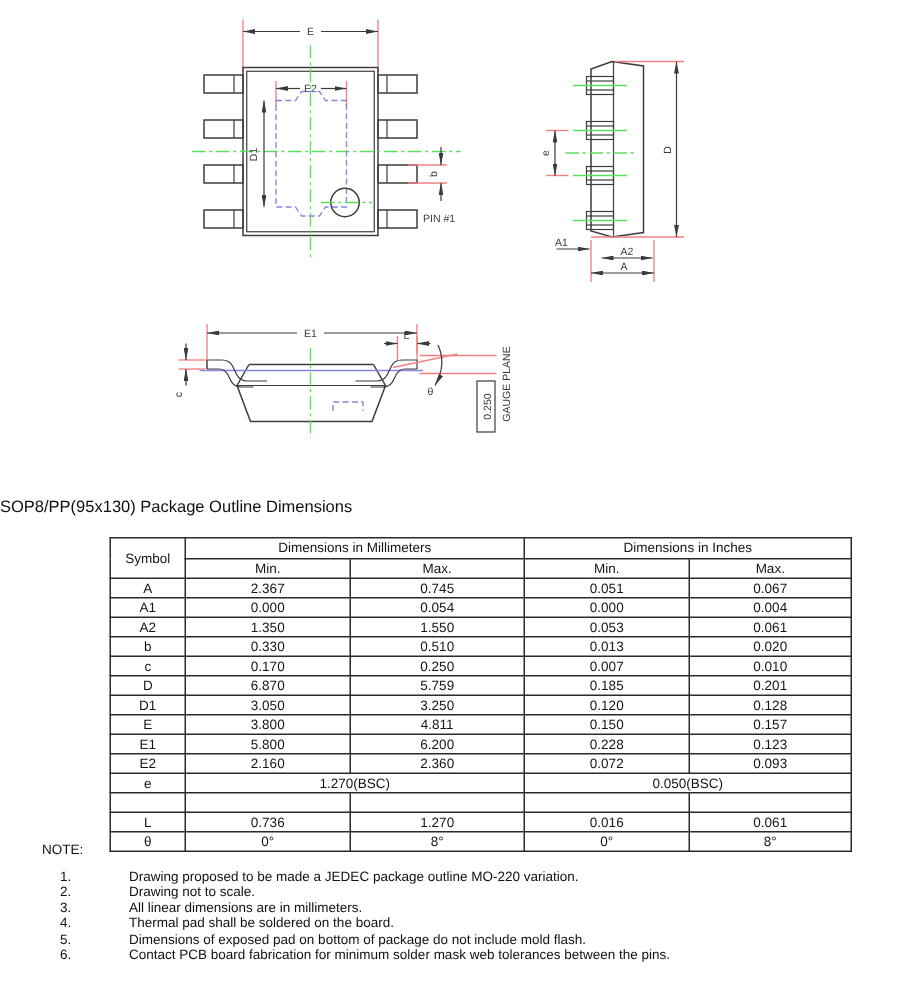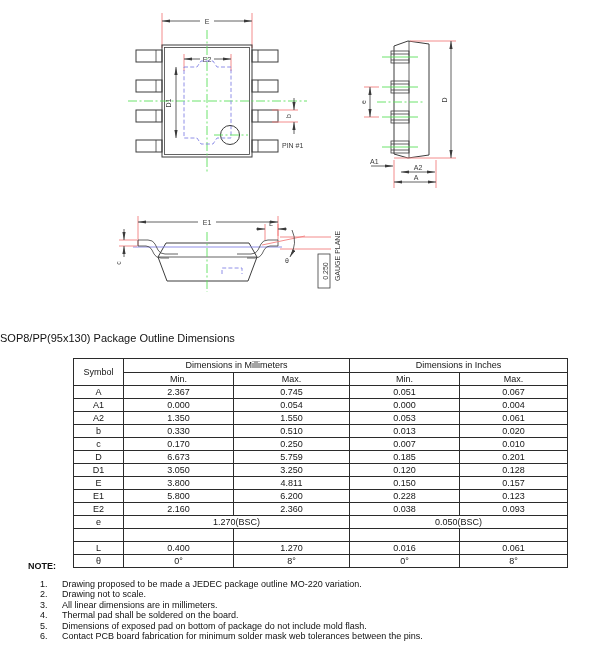--- a/index.html
+++ b/index.html
@@ -17,24 +17,24 @@
   .lbl{font-family:"Liberation Sans",sans-serif;font-size:7px;fill:#3a3a3a;}
   
   .title{position:absolute;top:332px;left:0;width:602px;text-align:left;font-size:11px;color:#111;}
   
   .dim-table-wrap{position:absolute;left:53px;top:358px;margin-left:20px;}
   table.dim{border-collapse:collapse;table-layout:fixed;width:494px;font-size:9px;color:#151515;border:1.5px solid #2b2b2b;}
   table.dim td,table.dim th{border:1px solid #2b2b2b;text-align:center;vertical-align:middle;padding:0;height:12px;line-height:11px;font-weight:normal;overflow:hidden;white-space:nowrap;}
   table.dim tr.hdr1 td{height:13px;}
   
   .notes{position:absolute;left:28px;top:561px;font-size:9px;color:#111;width:560px;}
-  .notes-heading{font-weight:bold;margin:0 0 8px 0;}
+  .notes-heading{font-weight:normal;margin:0 0 8px 0;}
   .note-item{display:flex;line-height:10.4px;}
   .note-num{margin-left:12px;width:22px;flex:none;}
-  .note-text{flex:1;}
+  .note-text{flex:1;margin-left:24px;}
 </style>
 </head>
 <body>
 
 <div class="sheet">
 
   <svg width="602" height="330" viewBox="0 0 602 330">
     <defs>
       <marker id="ar" viewBox="0 0 10 4" refX="10" refY="2" markerWidth="10" markerHeight="4" orient="auto-start-reverse">
         <path d="M0,0 L10,2 L0,4 Z" fill="#3a3a3a"></path>
@@ -249,21 +249,21 @@
         </tr>
         <tr>
           <td>c</td>
           <td>0.170</td>
           <td>0.250</td>
           <td>0.007</td>
           <td>0.010</td>
         </tr>
         <tr>
           <td>D</td>
-          <td>6.673</td>
+          <td>6.870</td>
           <td>5.759</td>
           <td>0.185</td>
           <td>0.201</td>
         </tr>
         <tr>
           <td>D1</td>
           <td>3.050</td>
           <td>3.250</td>
           <td>0.120</td>
           <td>0.128</td>
@@ -279,41 +279,41 @@
           <td>E1</td>
           <td>5.800</td>
           <td>6.200</td>
           <td>0.228</td>
           <td>0.123</td>
         </tr>
         <tr>
           <td>E2</td>
           <td>2.160</td>
           <td>2.360</td>
-          <td>0.038</td>
+          <td>0.072</td>
           <td>0.093</td>
         </tr>
 
         <tr>
           <td>e</td>
           <td colspan="2">1.270(BSC)</td>
           <td colspan="2">0.050(BSC)</td>
         </tr>
 
         <tr>
           <td></td>
           <td></td>
           <td></td>
           <td></td>
           <td></td>
         </tr>
 
         <tr>
           <td>L</td>
-          <td>0.400</td>
+          <td>0.736</td>
           <td>1.270</td>
           <td>0.016</td>
           <td>0.061</td>
         </tr>
         <tr>
           <td>θ</td>
           <td>0°</td>
           <td>8°</td>
           <td>0°</td>
           <td>8°</td>

